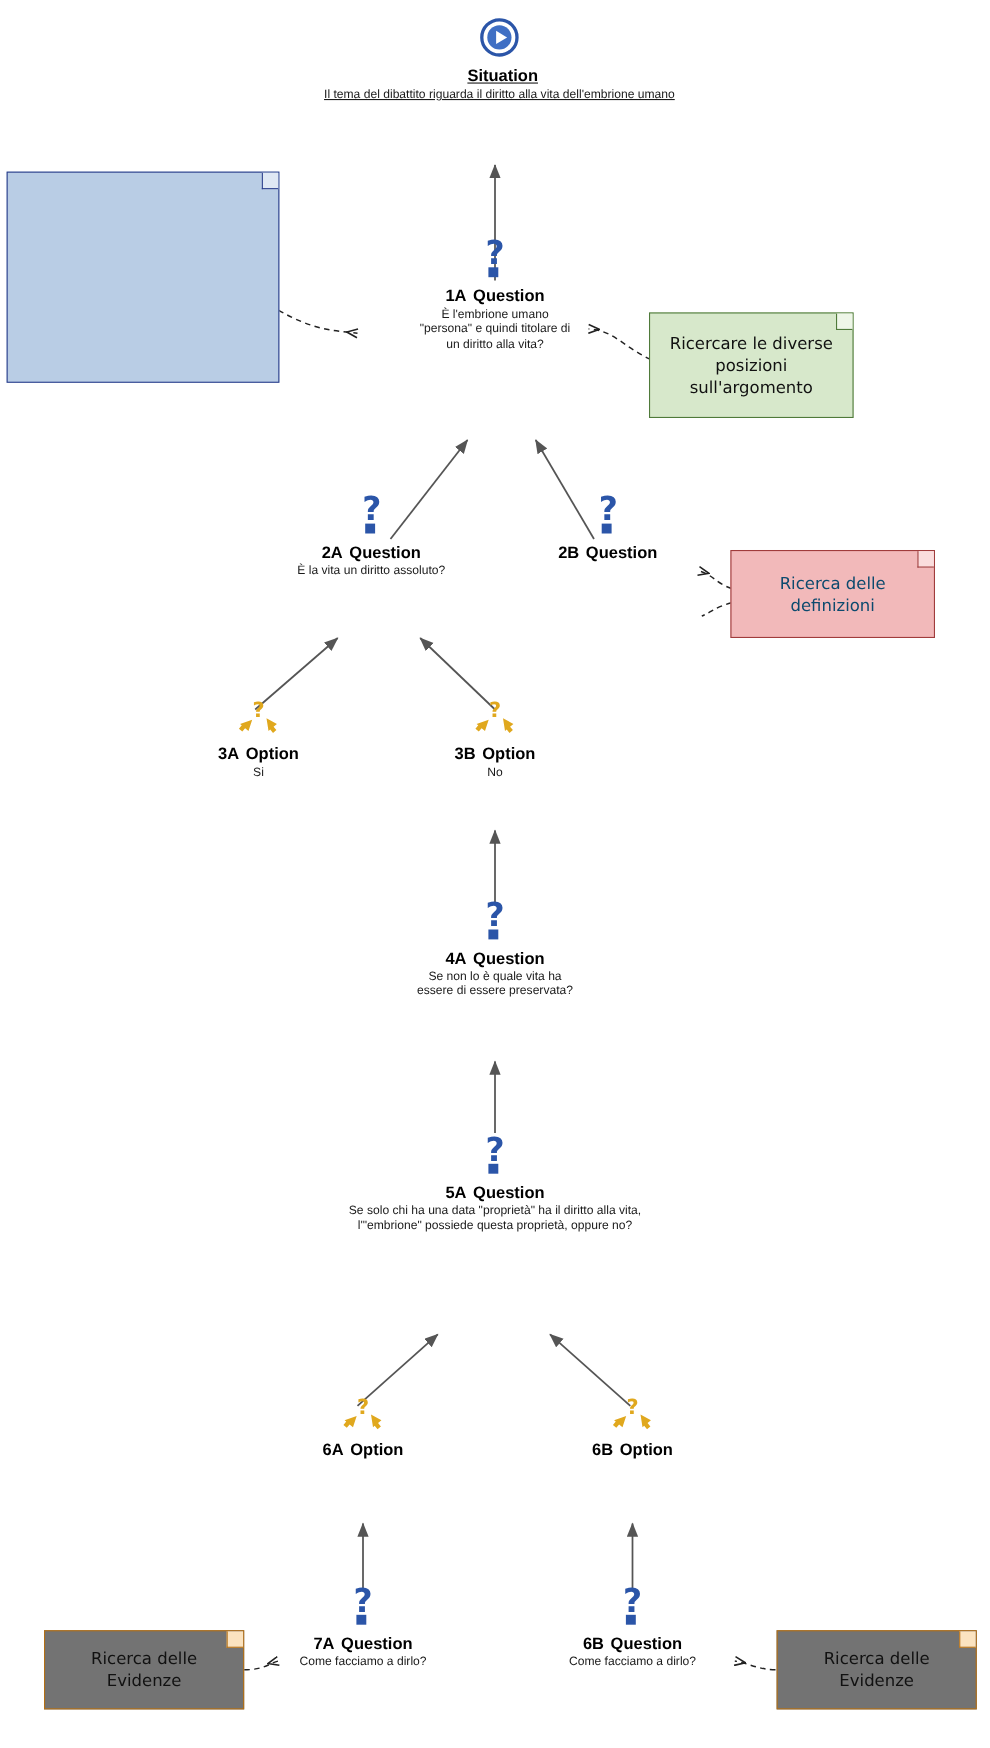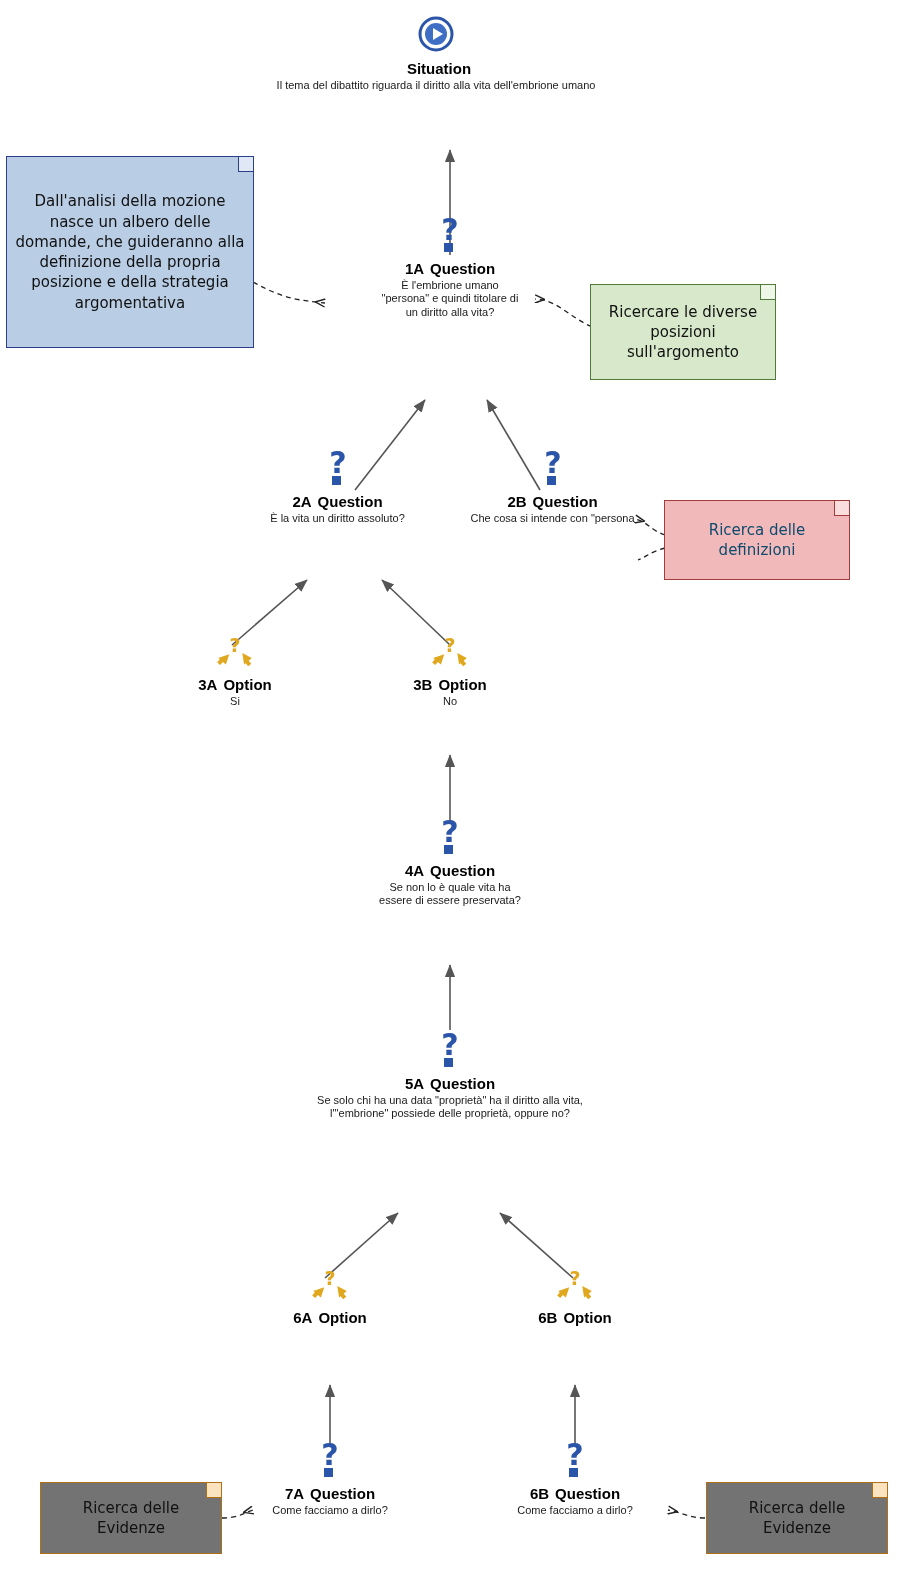--- a/index.html
+++ b/index.html
@@ -71,21 +71,21 @@
   <path d="M575,1445 L575,1385" stroke="#555" stroke-width="1.6" fill="none" marker-end="url(#arrowhead)"></path>
 
   <path d="M253,282 C285,300 300,300 325,303" stroke="#222" stroke-width="1.3" fill="none" stroke-dasharray="5,4" marker-end="url(#arrowheadOpen)"></path>
   <path d="M600,330 C570,320 560,300 535,299" stroke="#222" stroke-width="1.3" fill="none" stroke-dasharray="5,4" marker-end="url(#arrowheadOpen)"></path>
   <path d="M665,535 C650,530 648,522 635,519" stroke="#222" stroke-width="1.3" fill="none" stroke-dasharray="5,4" marker-end="url(#arrowheadOpen)"></path>
   <path d="M665,548 C650,552 648,556 638,560" stroke="#222" stroke-width="1.3" fill="none" stroke-dasharray="5,4"></path>
   <path d="M222,1518 C240,1518 245,1512 253,1510" stroke="#222" stroke-width="1.3" fill="none" stroke-dasharray="5,4" marker-end="url(#arrowheadOpen)"></path>
   <path d="M705,1518 C690,1518 680,1512 668,1510" stroke="#222" stroke-width="1.3" fill="none" stroke-dasharray="5,4" marker-end="url(#arrowheadOpen)"></path>
 </svg>
 
-<div class="node" style="left:236px;top:14px;width:400px;">
+<div class="node" style="left:254px;top:14px;width:400px;text-decoration:underline;">
   <span class="icon">
     <svg width="40" height="40" viewBox="0 0 40 40">
       <circle cx="20" cy="20" r="16" fill="#ffffff" stroke="#2b55a8" stroke-width="3"></circle>
       <circle cx="20" cy="20" r="11" fill="#3f6fc4"></circle>
       <path d="M17,14 L27,20 L17,26 z" fill="#ffffff"></path>
     </svg>
   </span>
   <div class="hdr">
     <span class="num"></span><span>Situation</span>
   </div>
@@ -121,21 +121,20 @@
 <div class="node" style="left:440px;top:443px;width:225px;">
   <span class="icon">
     <svg width="34" height="44" viewBox="0 0 34 44">
       <text x="17" y="30" text-anchor="middle" font-family="DejaVu Sans, sans-serif" font-size="30" font-weight="bold" fill="#2b55a8">?</text>
       <rect x="11" y="33" width="9" height="9" fill="#2b55a8"></rect>
     </svg>
   </span>
   <div class="hdr">
     <span class="num">2B</span><span>Question</span>
   </div>
-  <div class="body" style="padding:0 12px;">Che cosa si intende con "persona</div>
 </div>
 
 <div class="node" style="left:150px;top:632px;width:170px;">
   <span class="icon">
     <svg width="40" height="38" viewBox="0 0 40 38">
       <text x="20" y="20" text-anchor="middle" font-family="DejaVu Sans, sans-serif" font-size="19" font-weight="bold" fill="#e0a81e">?</text>
       <path d="M8,34 L14,24 L12,24 L12,20 L8,20 L8,24 L4,24 z" fill="#e0a81e" transform="rotate(220 9 27)"></path>
       <path d="M30,34 L36,24 L34,24 L34,20 L30,20 L30,24 L26,24 z" fill="#e0a81e" transform="rotate(140 31 27)"></path>
     </svg>
   </span>
@@ -175,21 +174,21 @@
 <div class="node" style="left:300px;top:1025px;width:300px;">
   <span class="icon">
     <svg width="34" height="44" viewBox="0 0 34 44">
       <text x="17" y="30" text-anchor="middle" font-family="DejaVu Sans, sans-serif" font-size="30" font-weight="bold" fill="#2b55a8">?</text>
       <rect x="11" y="33" width="9" height="9" fill="#2b55a8"></rect>
     </svg>
   </span>
   <div class="hdr">
     <span class="num">5A</span><span>Question</span>
   </div>
-  <div class="body" style="padding:0 10px;">Se solo chi ha una data "proprietà" ha il diritto alla vita, l'"embrione" possiede delle proprietà, oppure no?</div>
+  <div class="body" style="padding:0 10px;">Se solo chi ha una data "proprietà" ha il diritto alla vita, l'"embrione" possiede questa proprietà, oppure no?</div>
 </div>
 
 <div class="node" style="left:245px;top:1265px;width:170px;">
   <span class="icon">
     <svg width="40" height="38" viewBox="0 0 40 38">
       <text x="20" y="20" text-anchor="middle" font-family="DejaVu Sans, sans-serif" font-size="19" font-weight="bold" fill="#e0a81e">?</text>
       <path d="M8,34 L14,24 L12,24 L12,20 L8,20 L8,24 L4,24 z" fill="#e0a81e" transform="rotate(220 9 27)"></path>
       <path d="M30,34 L36,24 L34,24 L34,20 L30,20 L30,24 L26,24 z" fill="#e0a81e" transform="rotate(140 31 27)"></path>
     </svg>
   </span>
@@ -234,21 +233,20 @@
     </svg>
   </span>
   <div class="hdr">
     <span class="num">6B</span><span>Question</span>
   </div>
   <div class="body" style="padding:0 25px;">Come facciamo a dirlo?</div>
 </div>
 
 <div class="note blue" style="left:6px;top:156px;width:248px;height:192px;">
   <span class="fold"></span>
-  <span>Dall'analisi della mozione nasce un albero delle domande, che guideranno alla definizione della propria posizione e della strategia argomentativa</span>
 </div>
 
 <div class="note green" style="left:590px;top:284px;width:186px;height:96px;">
   <span class="fold"></span>
   <span>Ricercare le diverse posizioni sull'argomento</span>
 </div>
 
 <div class="note red" style="left:664px;top:500px;width:186px;height:80px;">
   <span class="fold"></span>
   <span>Ricerca delle definizioni</span>

